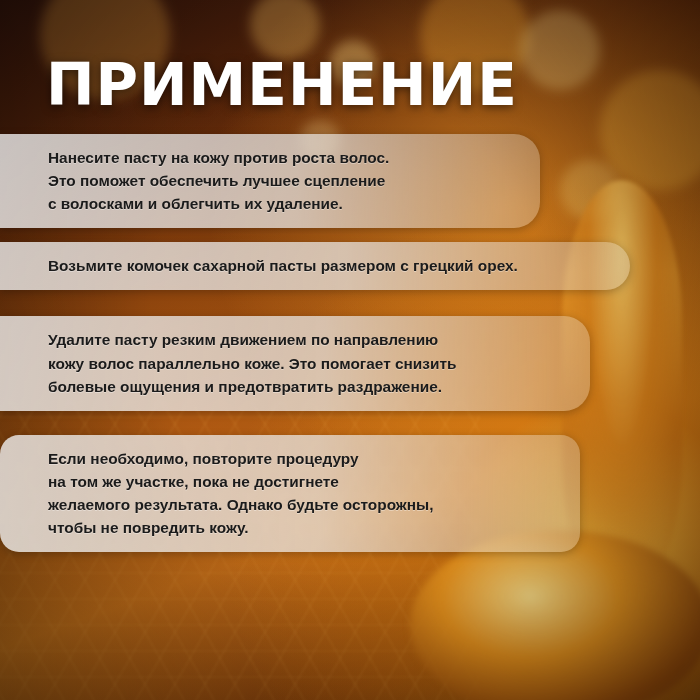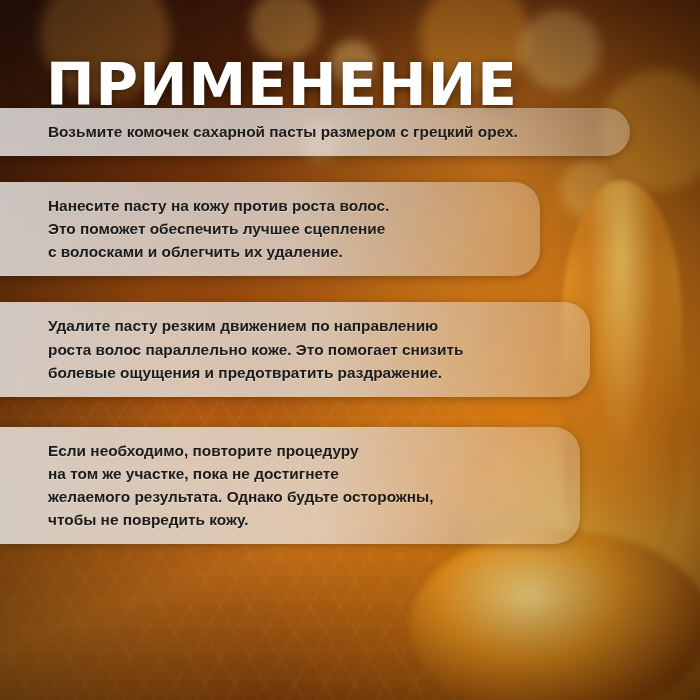--- a/index.html
+++ b/index.html
@@ -127,21 +127,21 @@
     backdrop-filter: blur(2px);
   }
   .step p {
     margin: 0;
     white-space: pre-line;
   }
 
   .step--1 { width: 560px; }
   .step--2 { width: 470px; margin-top: 26px; }
   .step--3 { width: 520px; margin-top: 26px; }
-  .step--4 { width: 510px; margin-top: 30px; }
+  .step--4 { width: 510px; margin-top: 24px; border-radius: 19px; }
   .step--5 { width: 480px; margin-top: 32px; }
 </style>
 </head>
 <body>
 
 <div class="poster">
 
   <div class="bg"></div>
   <div class="comb"></div>
 
@@ -157,33 +157,33 @@
   <div class="dipper"></div>
   <div class="pool"></div>
   <div class="vignette"></div>
 
   <div class="content">
 
     <h1 class="title">ПРИМЕНЕНИЕ</h1>
 
     <div class="steps">
 
-      <div class="step step--1">
-        <p>Возьмите комочек  сахарной пасты размером с грецкий орех.</p>
-      </div>
-
       <div class="step step--2">
         <p>Нанесите пасту на кожу против роста волос.
 Это поможет обеспечить лучшее сцепление
 с волосками и облегчить их удаление.</p>
       </div>
 
+      <div class="step step--1">
+        <p>Возьмите комочек  сахарной пасты размером с грецкий орех.</p>
+      </div>
+
       <div class="step step--3">
         <p>Удалите пасту резким движением по направлению
-роста волос параллельно коже. Это помогает снизить
+кожу волос параллельно коже. Это помогает снизить
 болевые ощущения и предотвратить раздражение.</p>
       </div>
 
       <div class="step step--4">
         <p>Если необходимо, повторите процедуру
 на том же участке, пока не достигнете
 желаемого результата. Однако будьте осторожны,
 чтобы не повредить кожу.</p>
       </div>
 

